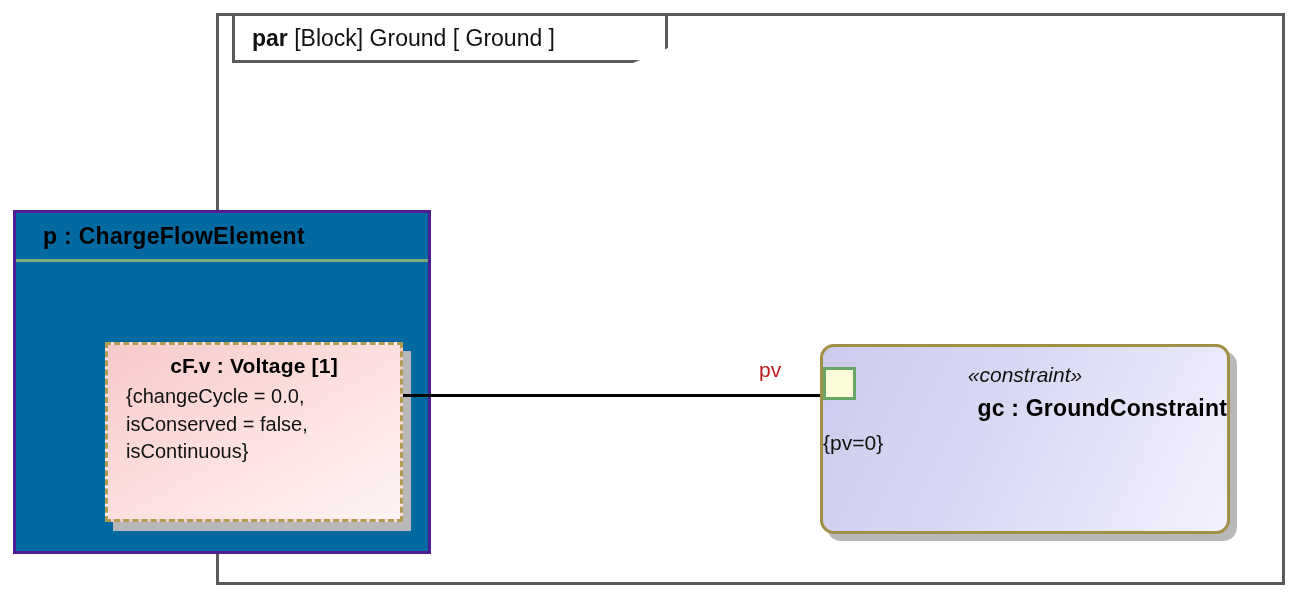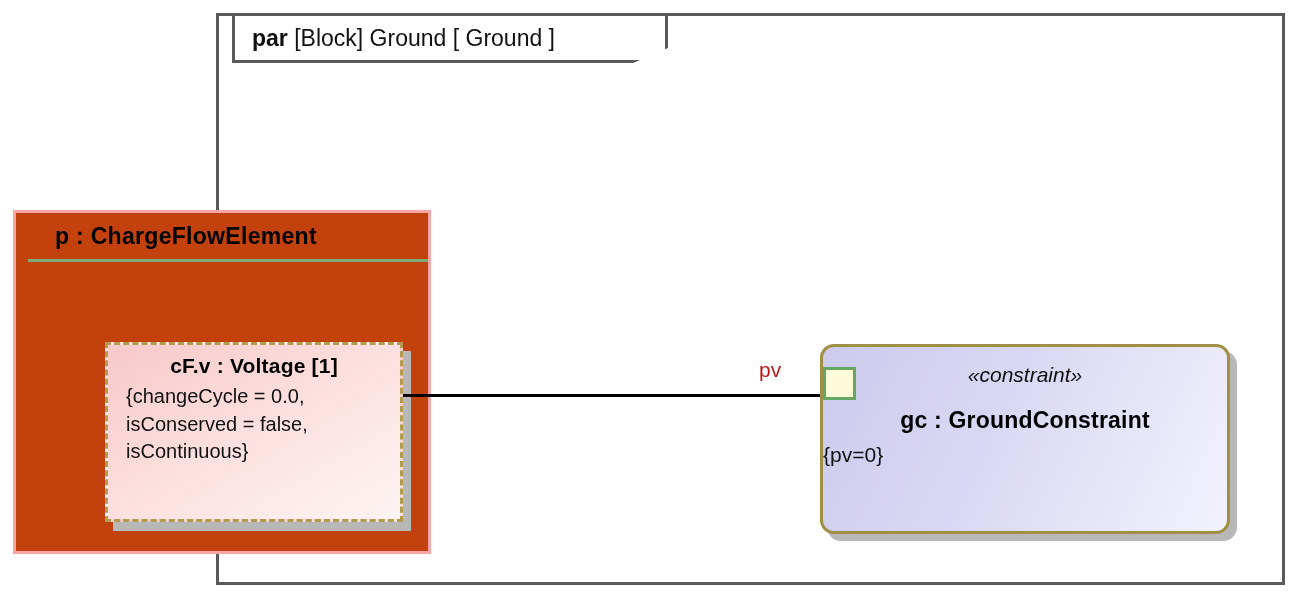--- a/index.html
+++ b/index.html
@@ -69,24 +69,23 @@
     background: #5a5a5a;
   }
 
   
   .part-block {
     position: absolute;
     left: 13px;
     top: 210px;
     width: 418px;
     height: 344px;
-    background: #c2410c;
-    border: 3px solid #fca5a5;
-    box-sizing: border-box;
-    padding-left: 12px;
+    background: #0369a1;
+    border: 3px solid #4c1d95;
+    box-sizing: border-box;
   }
   .part-block-title {
     height: 49px;
     border-bottom: 3px solid #7aab79;
     box-sizing: border-box;
     display: flex;
     align-items: center;
     padding-left: 27px;
     font-size: 23px;
     font-weight: bold;
@@ -175,25 +174,25 @@
   }
   .constraint-stereotype {
     text-align: center;
     font-size: 21px;
     color: #111111;
     margin-top: 16px;
     white-space: nowrap;
     font-style: italic;
   }
   .constraint-name {
-    text-align: center;
+    text-align: right;
     font-size: 23px;
     font-weight: bold;
     color: #000000;
-    margin-top: 20px;
+    margin-top: 8px;
     letter-spacing: 0.2px;
     white-space: nowrap;
   }
   .constraint-expr {
     text-align: left;
     font-size: 21px;
     color: #111111;
     margin-top: 9px;
     padding-right: 21px;
     white-space: nowrap;

